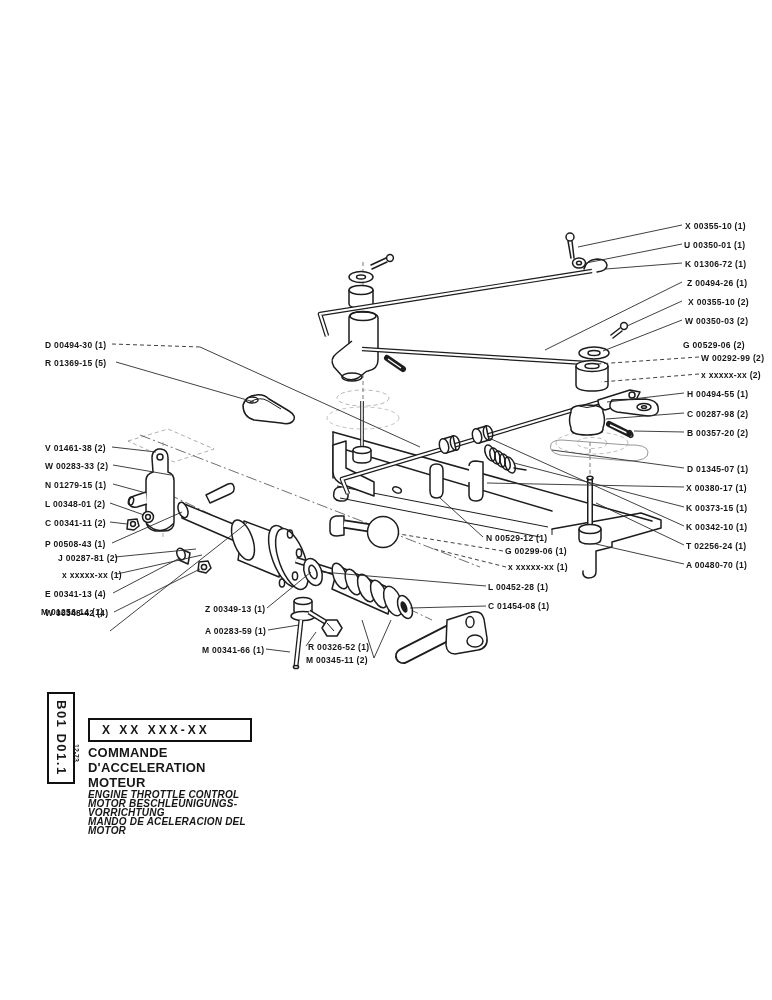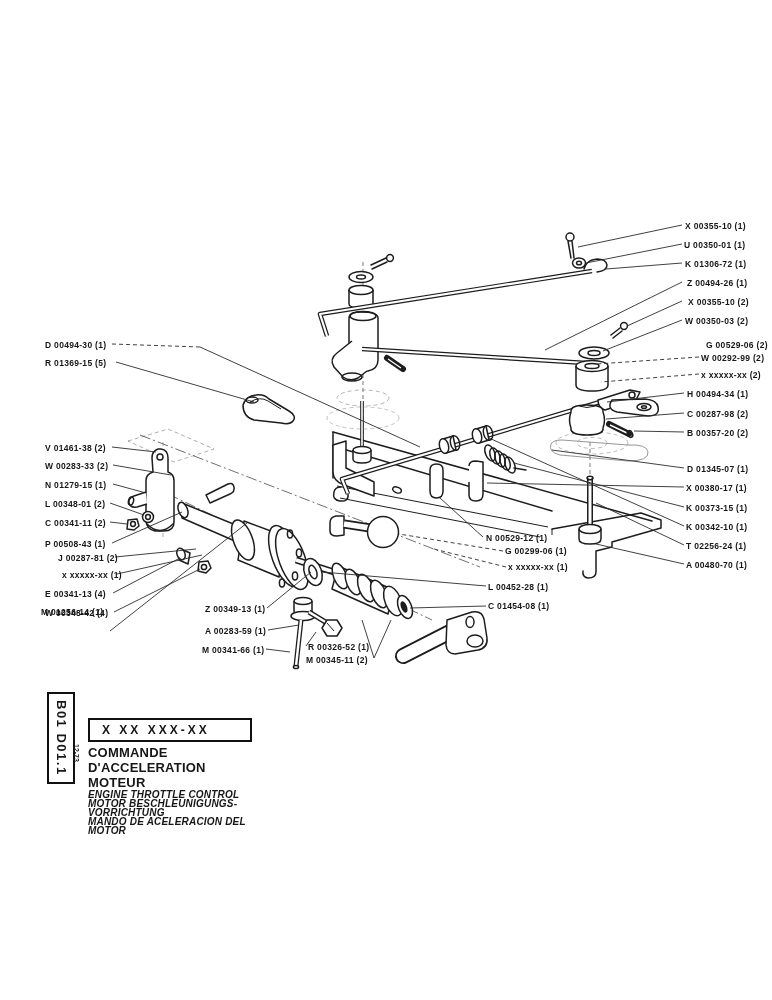--- a/index.html
+++ b/index.html
@@ -281,24 +281,24 @@
       <line class="leader" x1="374" y1="658" x2="391" y2="620"></line>
     </g>
   </svg>
 
   <div class="lbl" style="left:685px;top:221px">X 00355-10 (1)</div>
   <div class="lbl" style="left:684px;top:240px">U 00350-01 (1)</div>
   <div class="lbl" style="left:685px;top:259px">K 01306-72 (1)</div>
   <div class="lbl" style="left:687px;top:278px">Z 00494-26 (1)</div>
   <div class="lbl" style="left:688px;top:297px">X 00355-10 (2)</div>
   <div class="lbl" style="left:685px;top:316px">W 00350-03 (2)</div>
-  <div class="lbl" style="left:706px;top:340px">G 00529-06 (2)</div>
+  <div class="lbl" style="left:683px;top:340px">G 00529-06 (2)</div>
   <div class="lbl" style="left:701px;top:353px">W 00292-99 (2)</div>
   <div class="lbl" style="left:701px;top:370px">x xxxxx-xx (2)</div>
-  <div class="lbl" style="left:687px;top:389px">H 00494-34 (1)</div>
+  <div class="lbl" style="left:687px;top:389px">H 00494-55 (1)</div>
   <div class="lbl" style="left:687px;top:409px">C 00287-98 (2)</div>
   <div class="lbl" style="left:687px;top:428px">B 00357-20 (2)</div>
   <div class="lbl" style="left:687px;top:464px">D 01345-07 (1)</div>
   <div class="lbl" style="left:686px;top:483px">X 00380-17 (1)</div>
   <div class="lbl" style="left:686px;top:503px">K 00373-15 (1)</div>
   <div class="lbl" style="left:686px;top:522px">K 00342-10 (1)</div>
   <div class="lbl" style="left:686px;top:541px">T 02256-24 (1)</div>
   <div class="lbl" style="left:686px;top:560px">A 00480-70 (1)</div>
 
   <div class="lbl" style="left:45px;top:340px">D 00494-30 (1)</div>

